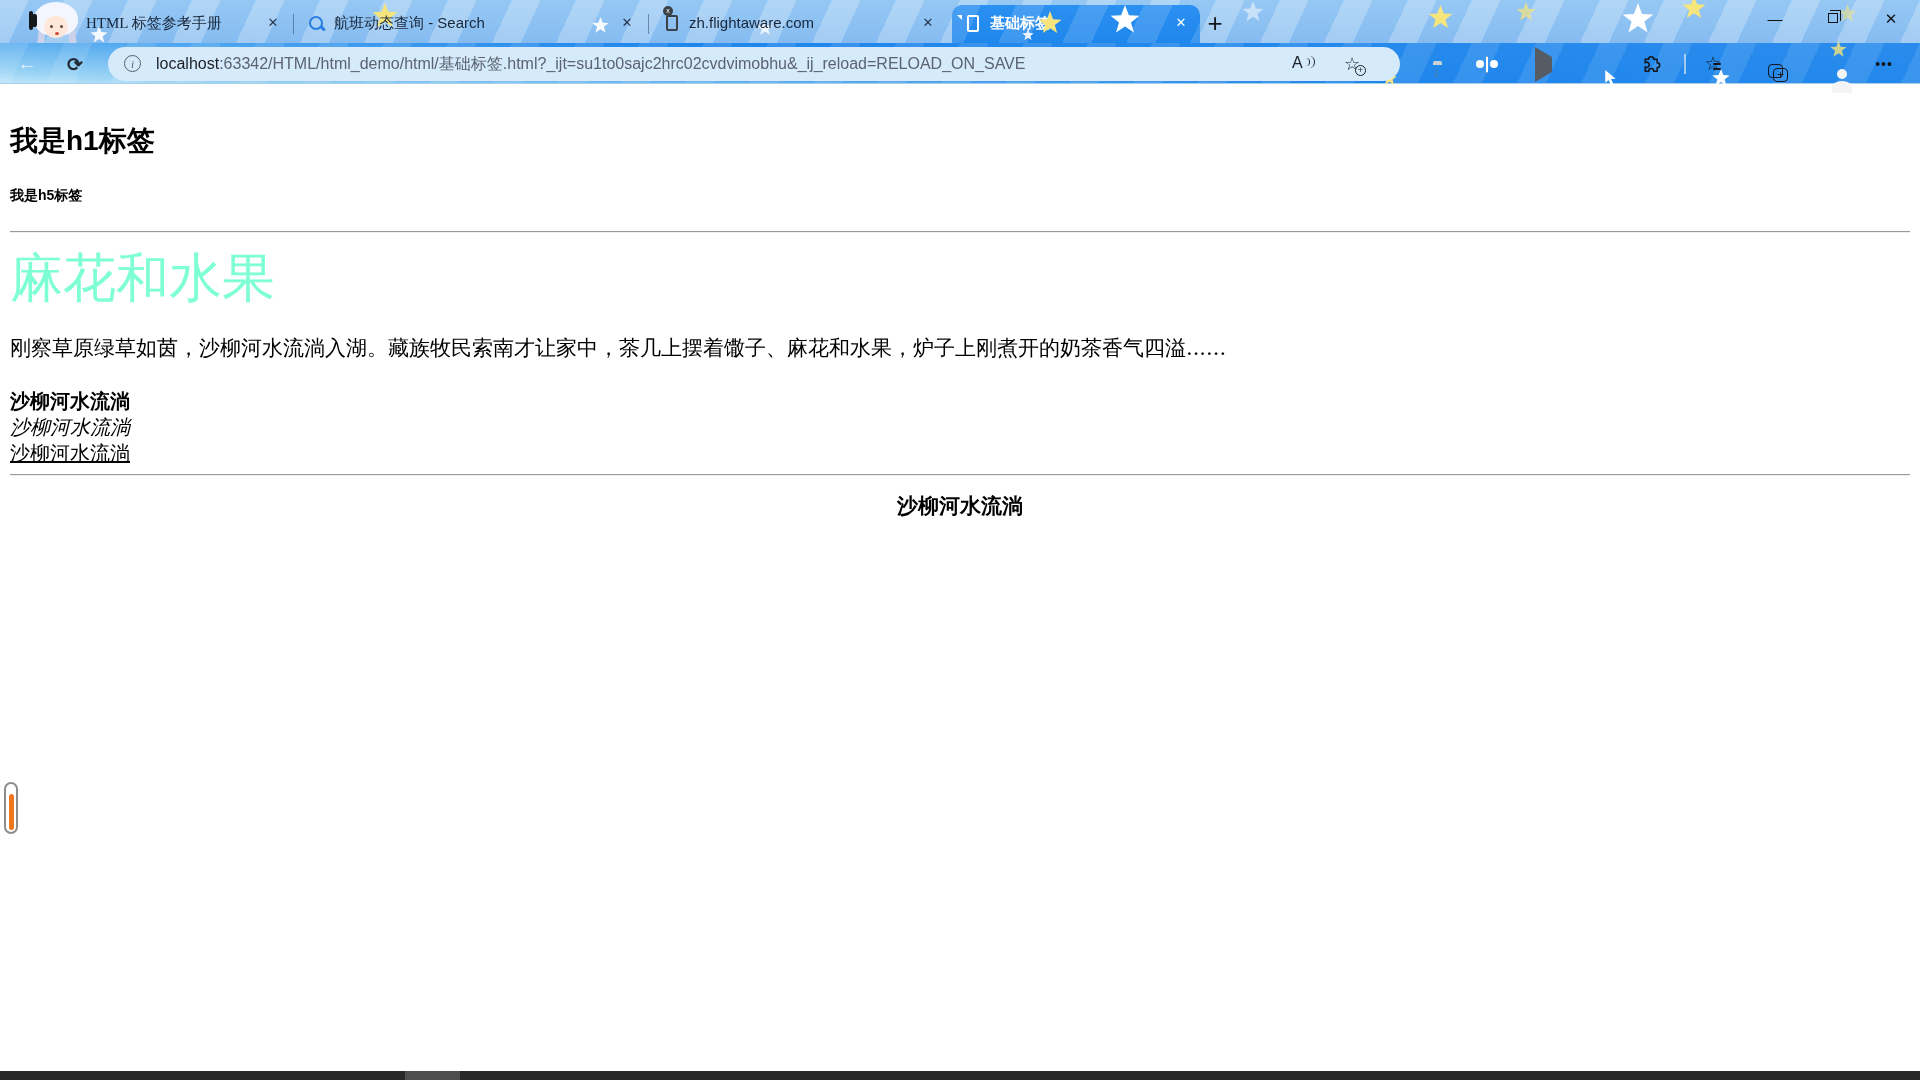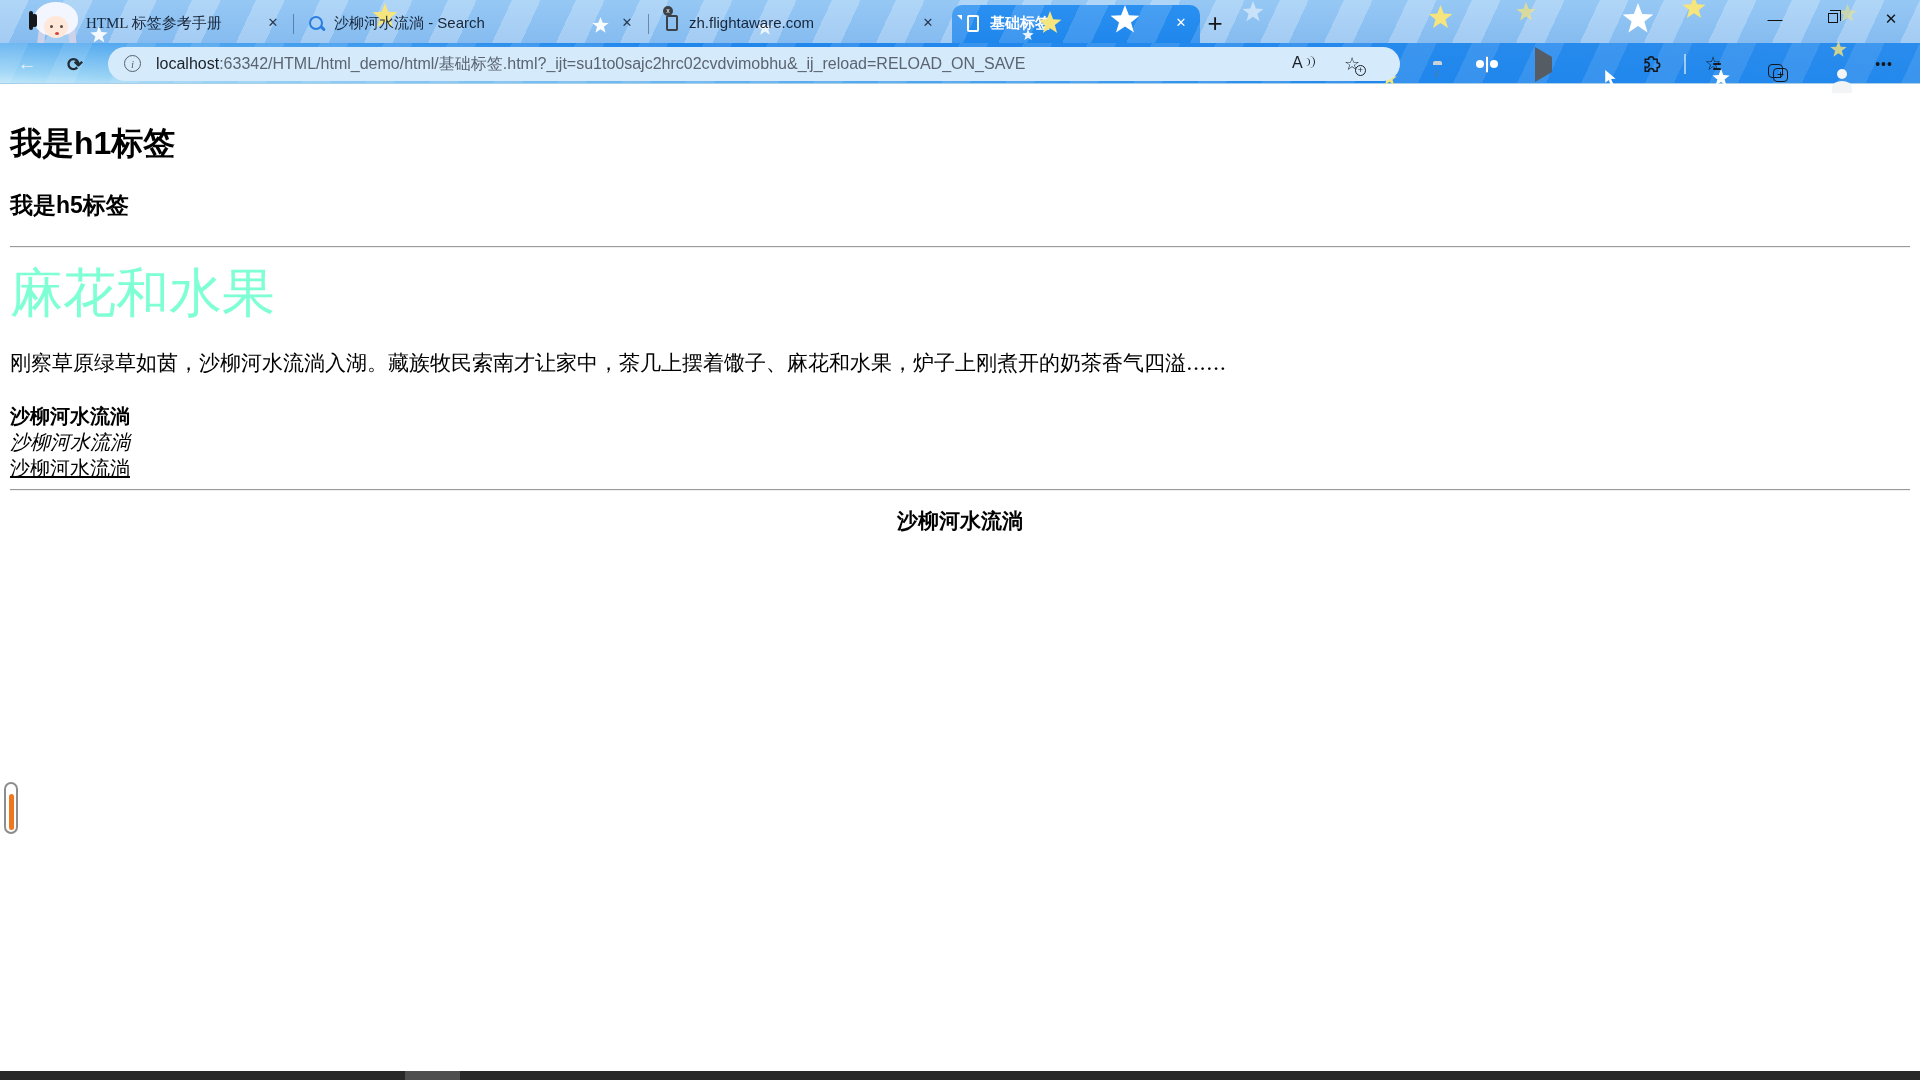--- a/index.html
+++ b/index.html
@@ -102,25 +102,25 @@
   .coll-icon .b1 { position:absolute; left:0; top:0; width:15px; height:14px; border:1.8px solid #14171c; border-radius:4px; }
   .coll-icon .b2 { position:absolute; left:5px; top:4px; width:15px; height:14px; border:1.8px solid #14171c; border-radius:4px; background:transparent; text-align:center; font-size:12px; line-height:12px; color:#14171c; }
   .avatar-icon { position:relative; margin:2px auto 0; width:28px; height:28px; background:#99a0a7; border-radius:50%; overflow:hidden; }
   .avatar-icon::before { content:""; position:absolute; left:9px; top:5px; width:10px; height:10px; background:#f2f4f6; border-radius:50%; }
   .avatar-icon::after { content:""; position:absolute; left:4px; top:17px; width:20px; height:12px; background:#f2f4f6; border-radius:50% 50% 0 0; }
   .more-icon { color:#14171c; font-size:14px; letter-spacing:1px; line-height:30px; }
 
   
   .content { position:absolute; top:84px; left:0; width:1920px; height:987px; background:#ffffff; padding:0 10px; overflow:hidden; }
   .content h1,.content h2,.content h3,.content h4,.content h5,.content h6 { font-family:"Liberation Sans",sans-serif; color:#000; font-weight:bold; line-height:1.15; }
-  h1.hx { margin-top:41px; font-size:32px; }
+  h1.hx { margin-top:41px; font-size:28px; }
   h2.hx { margin-top:29px; font-size:31px; }
   h3.hx { margin-top:26px; font-size:25px; }
   h4.hx { margin-top:31px; font-size:21px; }
-  h5.hx { margin-top:30px; font-size:23px; }
+  h5.hx { margin-top:30px; font-size:14px; }
   h6.hx { margin-top:31px; font-size:15px; }
   .caret { display:inline-block; width:2px; height:26px; background:#111; margin-left:2px; vertical-align:-4px; }
   hr.rule { margin-top:28px; border:none; height:0; border-top:1.5px solid #9a9a9a; border-bottom:1px solid #efefef; }
   .banner { margin-top:16px; font-family:"DejaVu Serif","Liberation Serif",serif; font-size:53px; line-height:1.1; color:#7FFFD4; }
   .para { margin-top:28px; font-family:"DejaVu Serif","Liberation Serif",serif; font-size:21px; line-height:25px; color:#000; }
   .para + .para { margin-top:13px; }
   .line { font-family:"DejaVu Serif","Liberation Serif",serif; font-size:20px; line-height:26px; color:#000; }
   .line.first { margin-top:27px; }
   .b { font-weight:bold; } .i { font-style:italic; } .u { text-decoration:underline; }
   hr.rule2 { margin-top:8px; border:none; height:0; border-top:1.5px solid #9a9a9a; border-bottom:1px solid #efefef; }
@@ -164,21 +164,21 @@
 
     <div class="tab" style="left:48px;width:244px;font-family:Liberation Serif, serif;">
       <span class="tab-fav fav-shield"><span>3</span></span>
       <span class="tab-title">HTML 标签参考手册</span>
       <span class="tab-close">✕</span>
     </div>
     <span class="tab-sep" style="left:293px;"></span>
 
     <div class="tab" style="left:296px;width:350px;">
       <span class="tab-fav fav-search"></span>
-      <span class="tab-title">沙柳河水流淌 - Search</span>
+      <span class="tab-title">航班动态查询 - Search</span>
       <span class="tab-close">✕</span>
     </div>
     <span class="tab-sep" style="left:648px;"></span>
 
     <div class="tab" style="left:651px;width:296px;">
       <span class="tab-fav fav-broken"><span class="pg"></span><span class="err">x</span></span>
       <span class="tab-title">zh.flightaware.com</span>
       <span class="tab-close">✕</span>
     </div>
 

